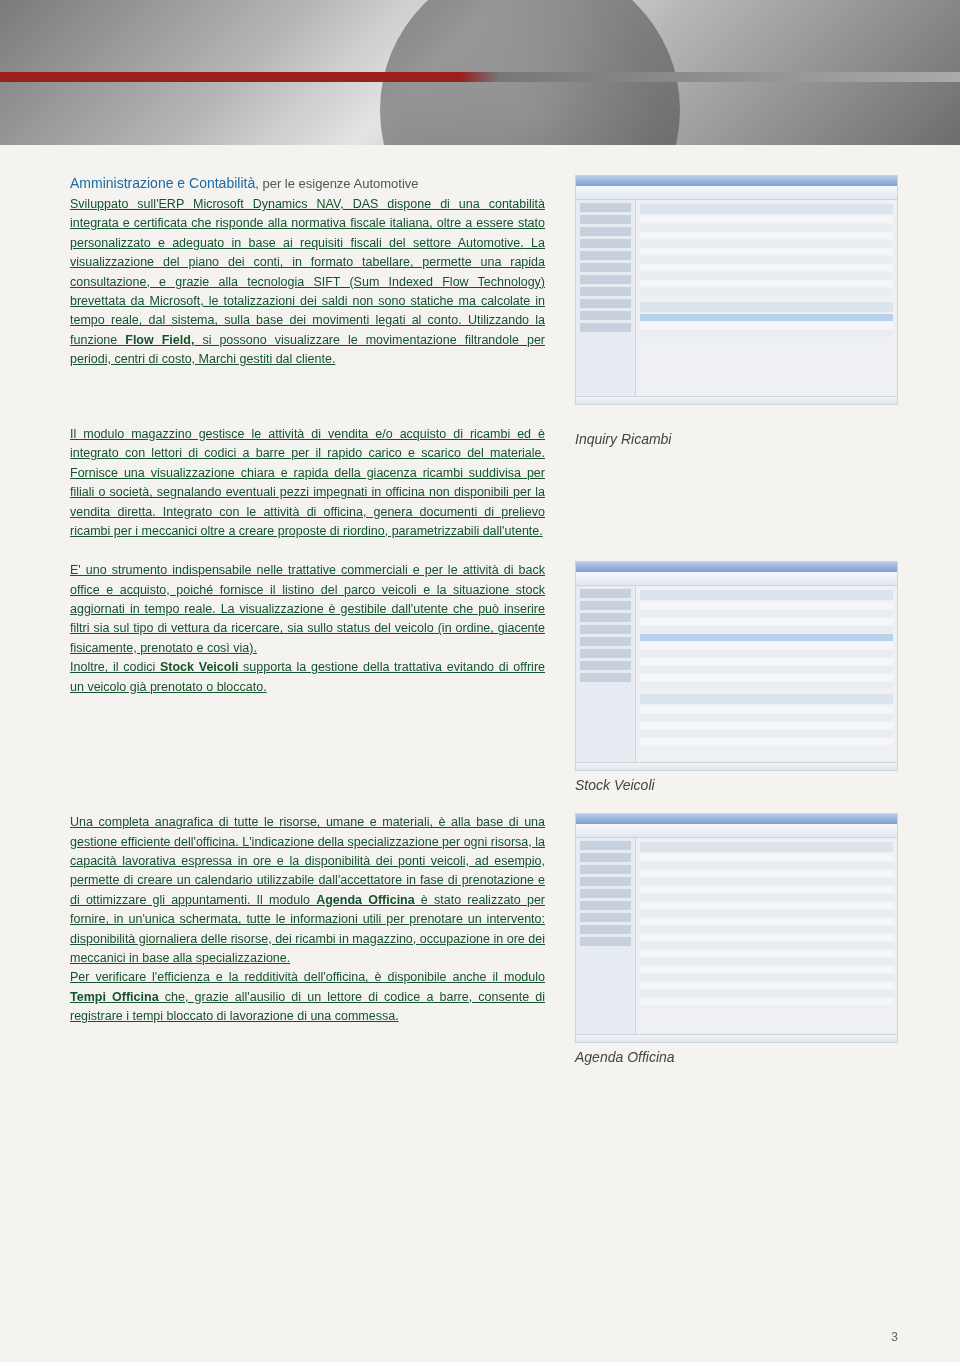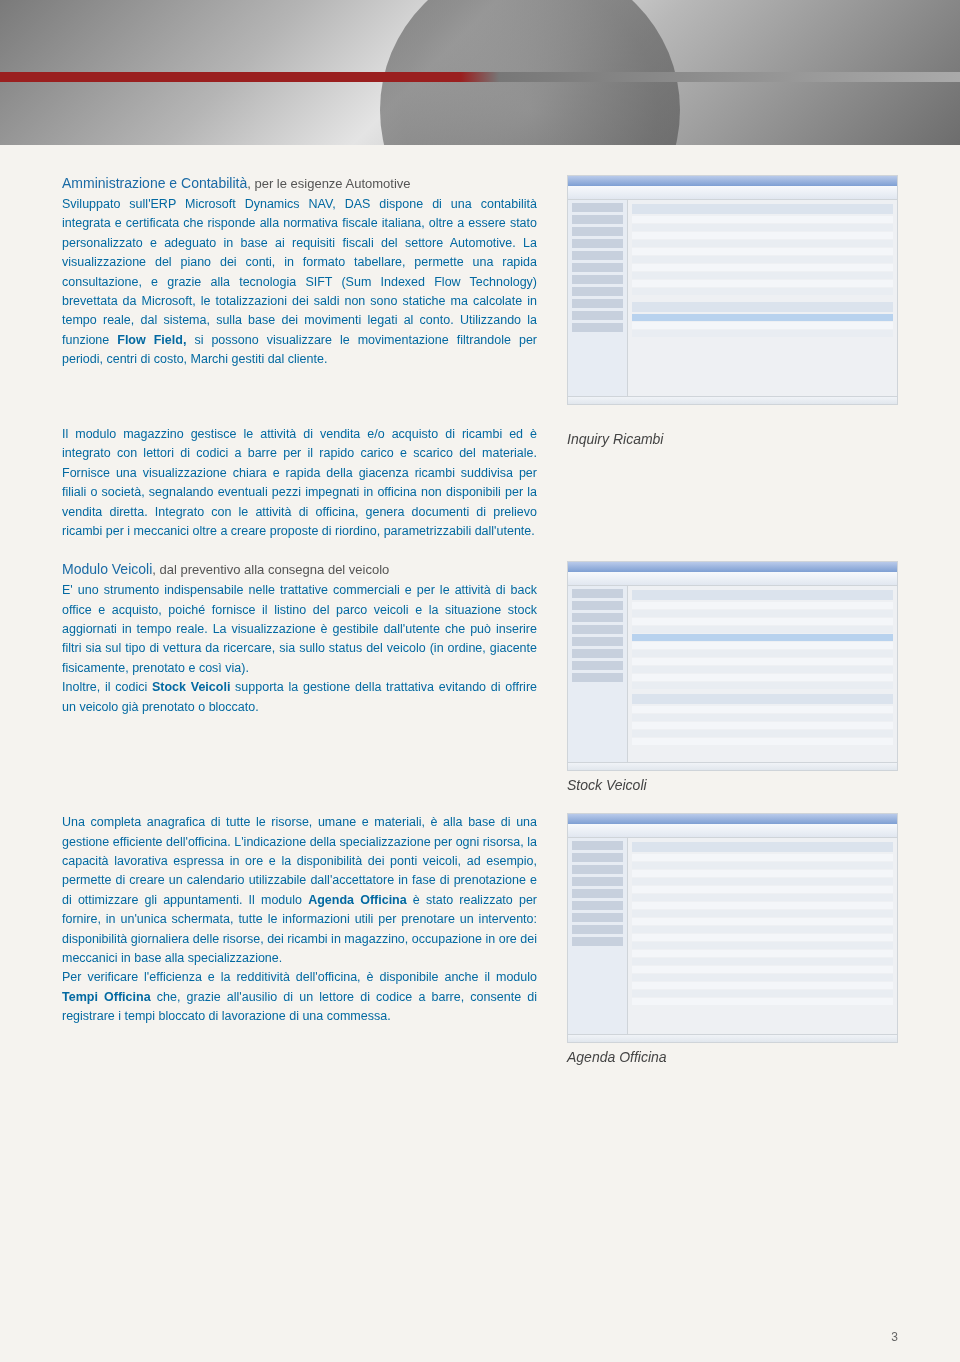--- a/index.html
+++ b/index.html
@@ -32,35 +32,37 @@
     position: absolute;
     left: 0; top: 72px;
     width: 960px; height: 10px;
     background: linear-gradient(90deg, #9a1f1f 0%, #9a1f1f 48%, #777 52%, #aaa 100%);
   }
   .content {
     padding: 30px 62px 40px 62px;
   }
   .section {
     margin-bottom: 20px;
+    margin-left: 8px;
   }
   .section-title {
     color: #1a6aa5;
     font-size: 14px;
     font-weight: normal;
     margin-bottom: 4px;
   }
   .section-title .sub {
     color: #555;
     font-size: 13px;
   }
   .section-body {
-    color: #0369a1;
+    color: #14532d;
     line-height: 1.55;
     text-align: justify;
+    text-decoration: underline;
   }
   .two-col {
     display: flex;
     gap: 30px;
   }
   .left-col {
     flex: 0 0 475px;
   }
   .right-col {
     flex: 1;
@@ -192,23 +194,20 @@
     <div class="left-col">
       <p class="section-body">Il modulo magazzino gestisce le attività di vendita e/o acquisto di ricambi ed è integrato con lettori di codici a barre per il rapido carico e scarico del materiale. Fornisce una visualizzazione chiara e rapida della giacenza ricambi suddivisa per filiali o società, segnalando eventuali pezzi impegnati in officina non disponibili per la vendita diretta. Integrato con le attività di officina, genera documenti di prelievo ricambi per i meccanici oltre a creare proposte di riordino, parametrizzabili dall'utente.</p>
     </div>
     <div class="right-col">
       <div class="caption">Inquiry Ricambi</div>
     </div>
   </div>
 
   <div class="two-col section">
     <div class="left-col">
-      <h3 class="section-title">
-        <span>Modulo Veicoli</span><span class="sub">, dal preventivo alla consegna del veicolo</span>
-      </h3>
       <p class="section-body">
         <span>E' uno strumento indispensabile nelle trattative commerciali e per le attività di back office e acquisto, poiché fornisce il listino del parco veicoli e la situazione stock aggiornati in tempo reale. La visualizzazione è gestibile dall'utente che può inserire filtri sia sul tipo di vettura da ricercare, sia sullo status del veicolo (in ordine, giacente fisicamente, prenotato e così via).</span><br>
         <span>Inoltre, il codici </span><b>Stock Veicoli</b><span> supporta la gestione della trattativa evitando di offrire un veicolo già prenotato o bloccato.</span>
       </p>
     </div>
     <div class="right-col">
       <div class="screenshot-placeholder" style="height:210px;">
         <div class="sp-titlebar"></div>
         <div class="sp-toolbar"></div>
         <div class="sp-body" style="height:176px;">

